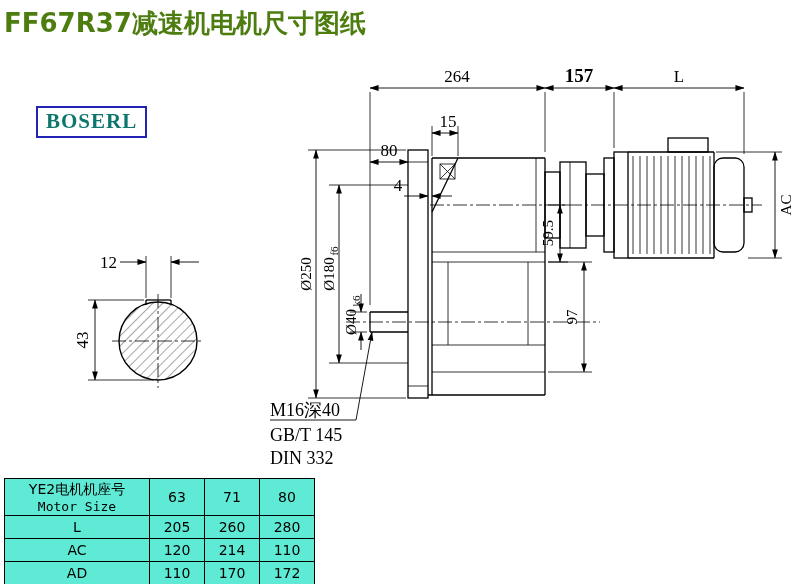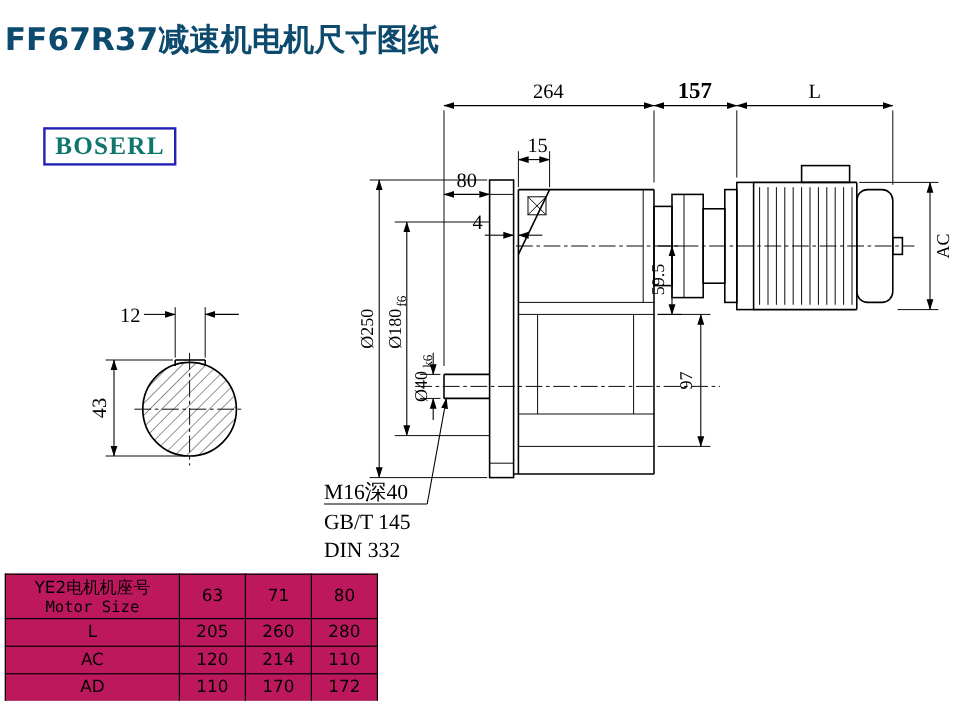--- a/index.html
+++ b/index.html
@@ -1,32 +1,32 @@
 <!DOCTYPE html>
 <html><head>
 <meta charset="utf-8">
 <style>
   html,body{margin:0;padding:0;}
   body{width:800px;height:584px;position:relative;background:#fff;overflow:hidden;
        font-family:"DejaVu Sans", sans-serif;}
-  .page-title{position:absolute;left:4px;top:16px;font:700 26px "DejaVu Sans", sans-serif;color:#0c4a6e;}
+  .page-title{position:absolute;left:4px;top:6px;font:700 26px "DejaVu Sans", sans-serif;color:#4d7c0f;}
   .logo-box{position:absolute;left:36px;top:106px;border:2px solid #2222b4;color:#0f766e;
             font:700 21px "Liberation Serif", serif;letter-spacing:1px;padding:1px 8px 2px 8px;background:#fff;}
   svg{position:absolute;left:0;top:0;}
   .s{stroke:#000;stroke-width:1.3;fill:none;}
   .t{stroke:#000;stroke-width:0.8;fill:none;}
   .d{stroke:#000;stroke-width:0.9;fill:none;}
   .cl{stroke:#000;stroke-width:0.8;fill:none;stroke-dasharray:14 3 3 3;}
   text{fill:#000;}
   .dim{font:17px "Liberation Serif", serif;}
   .dimb{font:700 19px "Liberation Serif", serif;}
   .dims{font:15px "Liberation Serif", serif;}
   .sub{font:11px "Liberation Serif", serif;}
   .note{font:18px "Liberation Serif", serif;}
-  table.size-table{position:absolute;left:4px;top:478px;border-collapse:collapse;background:#be185d;}
+  table.size-table{position:absolute;left:4px;top:478px;border-collapse:collapse;background:#5eead4;}
   table.size-table td{border:1px solid #000;text-align:center;vertical-align:middle;
       font:14px "DejaVu Sans", sans-serif;color:#000;height:22px;padding:0 2px;}
   table.size-table tr.hdr td{height:36px;}
   table.size-table .mono{font:13px "DejaVu Sans Mono", monospace;}
 </style>
 </head>
 <body>
 
 <div class="page-title">FF67R37减速机电机尺寸图纸</div>
 <div class="logo-box">BOSERL</div>

